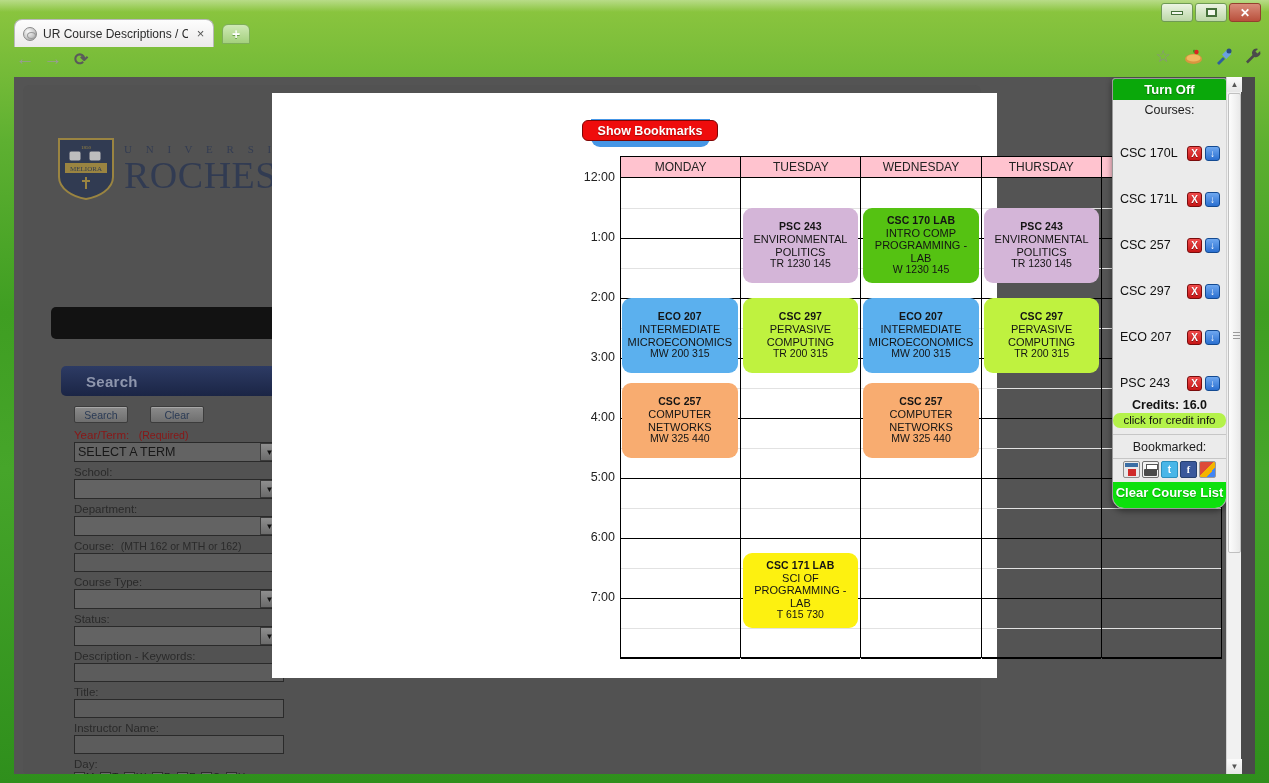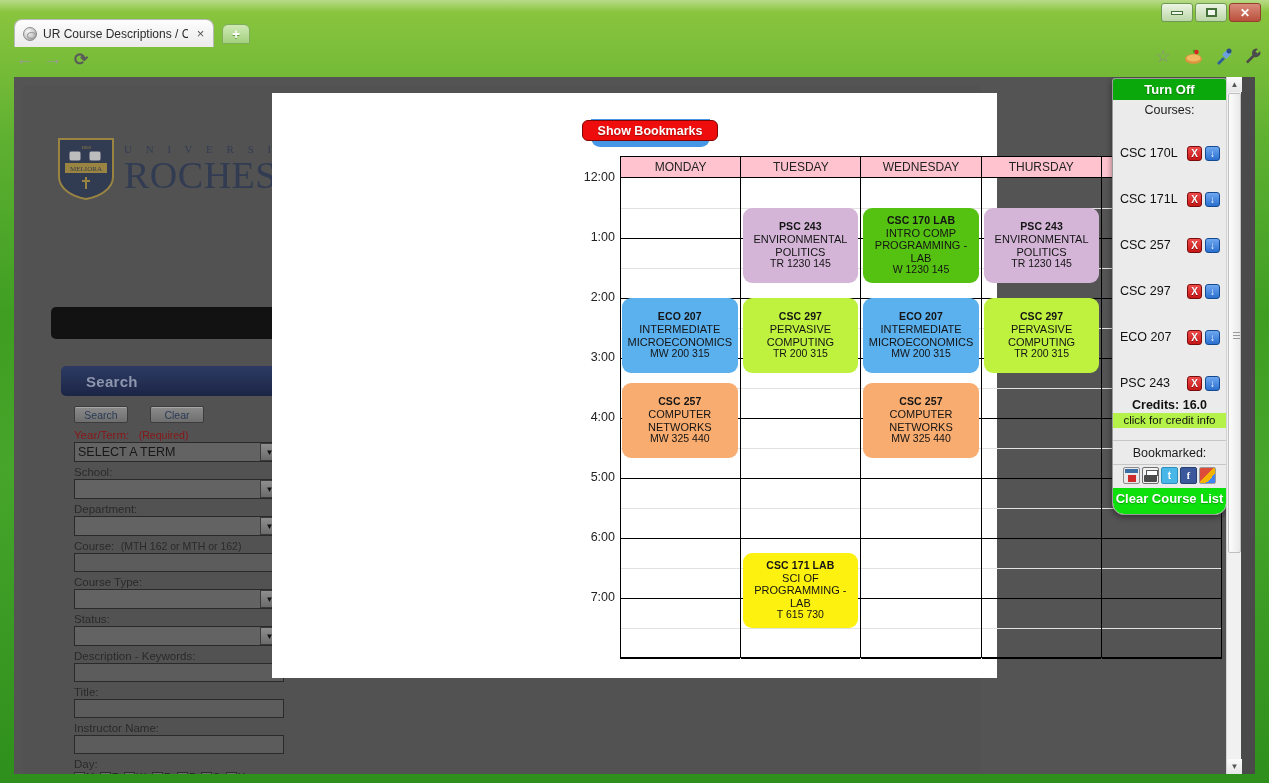--- a/index.html
+++ b/index.html
@@ -189,23 +189,23 @@
           padding:1px 6px 1px 7px; height:24px;margin-top:22px; }
   .cname { font-size:12.5px; color:#111; }
   .cbtns { display:flex; gap:3px; }
   .xbtn { width:15px; height:15px; background:linear-gradient(180deg,#ef4b4b,#c71616);
           border:1px solid #7a0c0c; border-radius:3px; color:#fff; font-size:10px; font-weight:bold;
           display:flex; align-items:center; justify-content:center; text-shadow:0 1px 0 rgba(0,0,0,.4);}
   .dbtn { width:15px; height:15px; background:linear-gradient(180deg,#6fa8f0,#2a6fd0);
           border:1px solid #134a92; border-radius:3px; color:#fff; font-size:10px;
           display:flex; align-items:center; justify-content:center; }
   .credits { font-size:12.5px; font-weight:bold; color:#111; text-align:center; padding:3px 0 1px; }
-  .creditinfo { background:#b4f24a; text-align:center; font-size:11.5px; color:#111; padding:1px 0 2px; }
+  .creditinfo { background:#b4f24a; text-align:center; font-size:11.5px; color:#111; padding:1px 0 2px;border-radius:7px; }
   .bm-lbl { font-size:12.5px; color:#1c1c1c; text-align:center; padding:5px 0 4px;
-            border-top:1px solid #c6c6c6; margin-top:12px; }
+            border-top:1px solid #c6c6c6; margin-top:6px; }
   .socials { display:flex; justify-content:center; gap:2px; padding:2px 0 4px; border-top:1px solid #c6c6c6; }
   .soc { width:17px; height:17px; border-radius:2px; font-size:10px; font-weight:bold;
          display:flex; align-items:center; justify-content:center; color:#fff; }
   .soc.cal{ background:#e9e9ea; border:1px solid #8d8d8d; color:#333; position:relative; }
   .soc.cal::before{content:"";position:absolute;left:1px;top:1px;right:1px;height:4px;background:#3b6ea5;}
   .soc.cal::after{content:"";position:absolute;left:4px;top:7px;width:8px;height:7px;background:#cf2a2a;}
   .soc.print{ background:#f2f2f2; border:1px solid #6e6e6e; color:#222; position:relative;}
   .soc.print::before{content:"";position:absolute;left:3px;top:2px;width:10px;height:4px;background:#fff;border:1px solid #555;}
   .soc.print::after{content:"";position:absolute;left:1px;top:7px;right:1px;height:7px;background:#4a4a4a;border-radius:1px;}
   .soc.tw{ background:#49b6e8; border:1px solid #2b90bd; }

